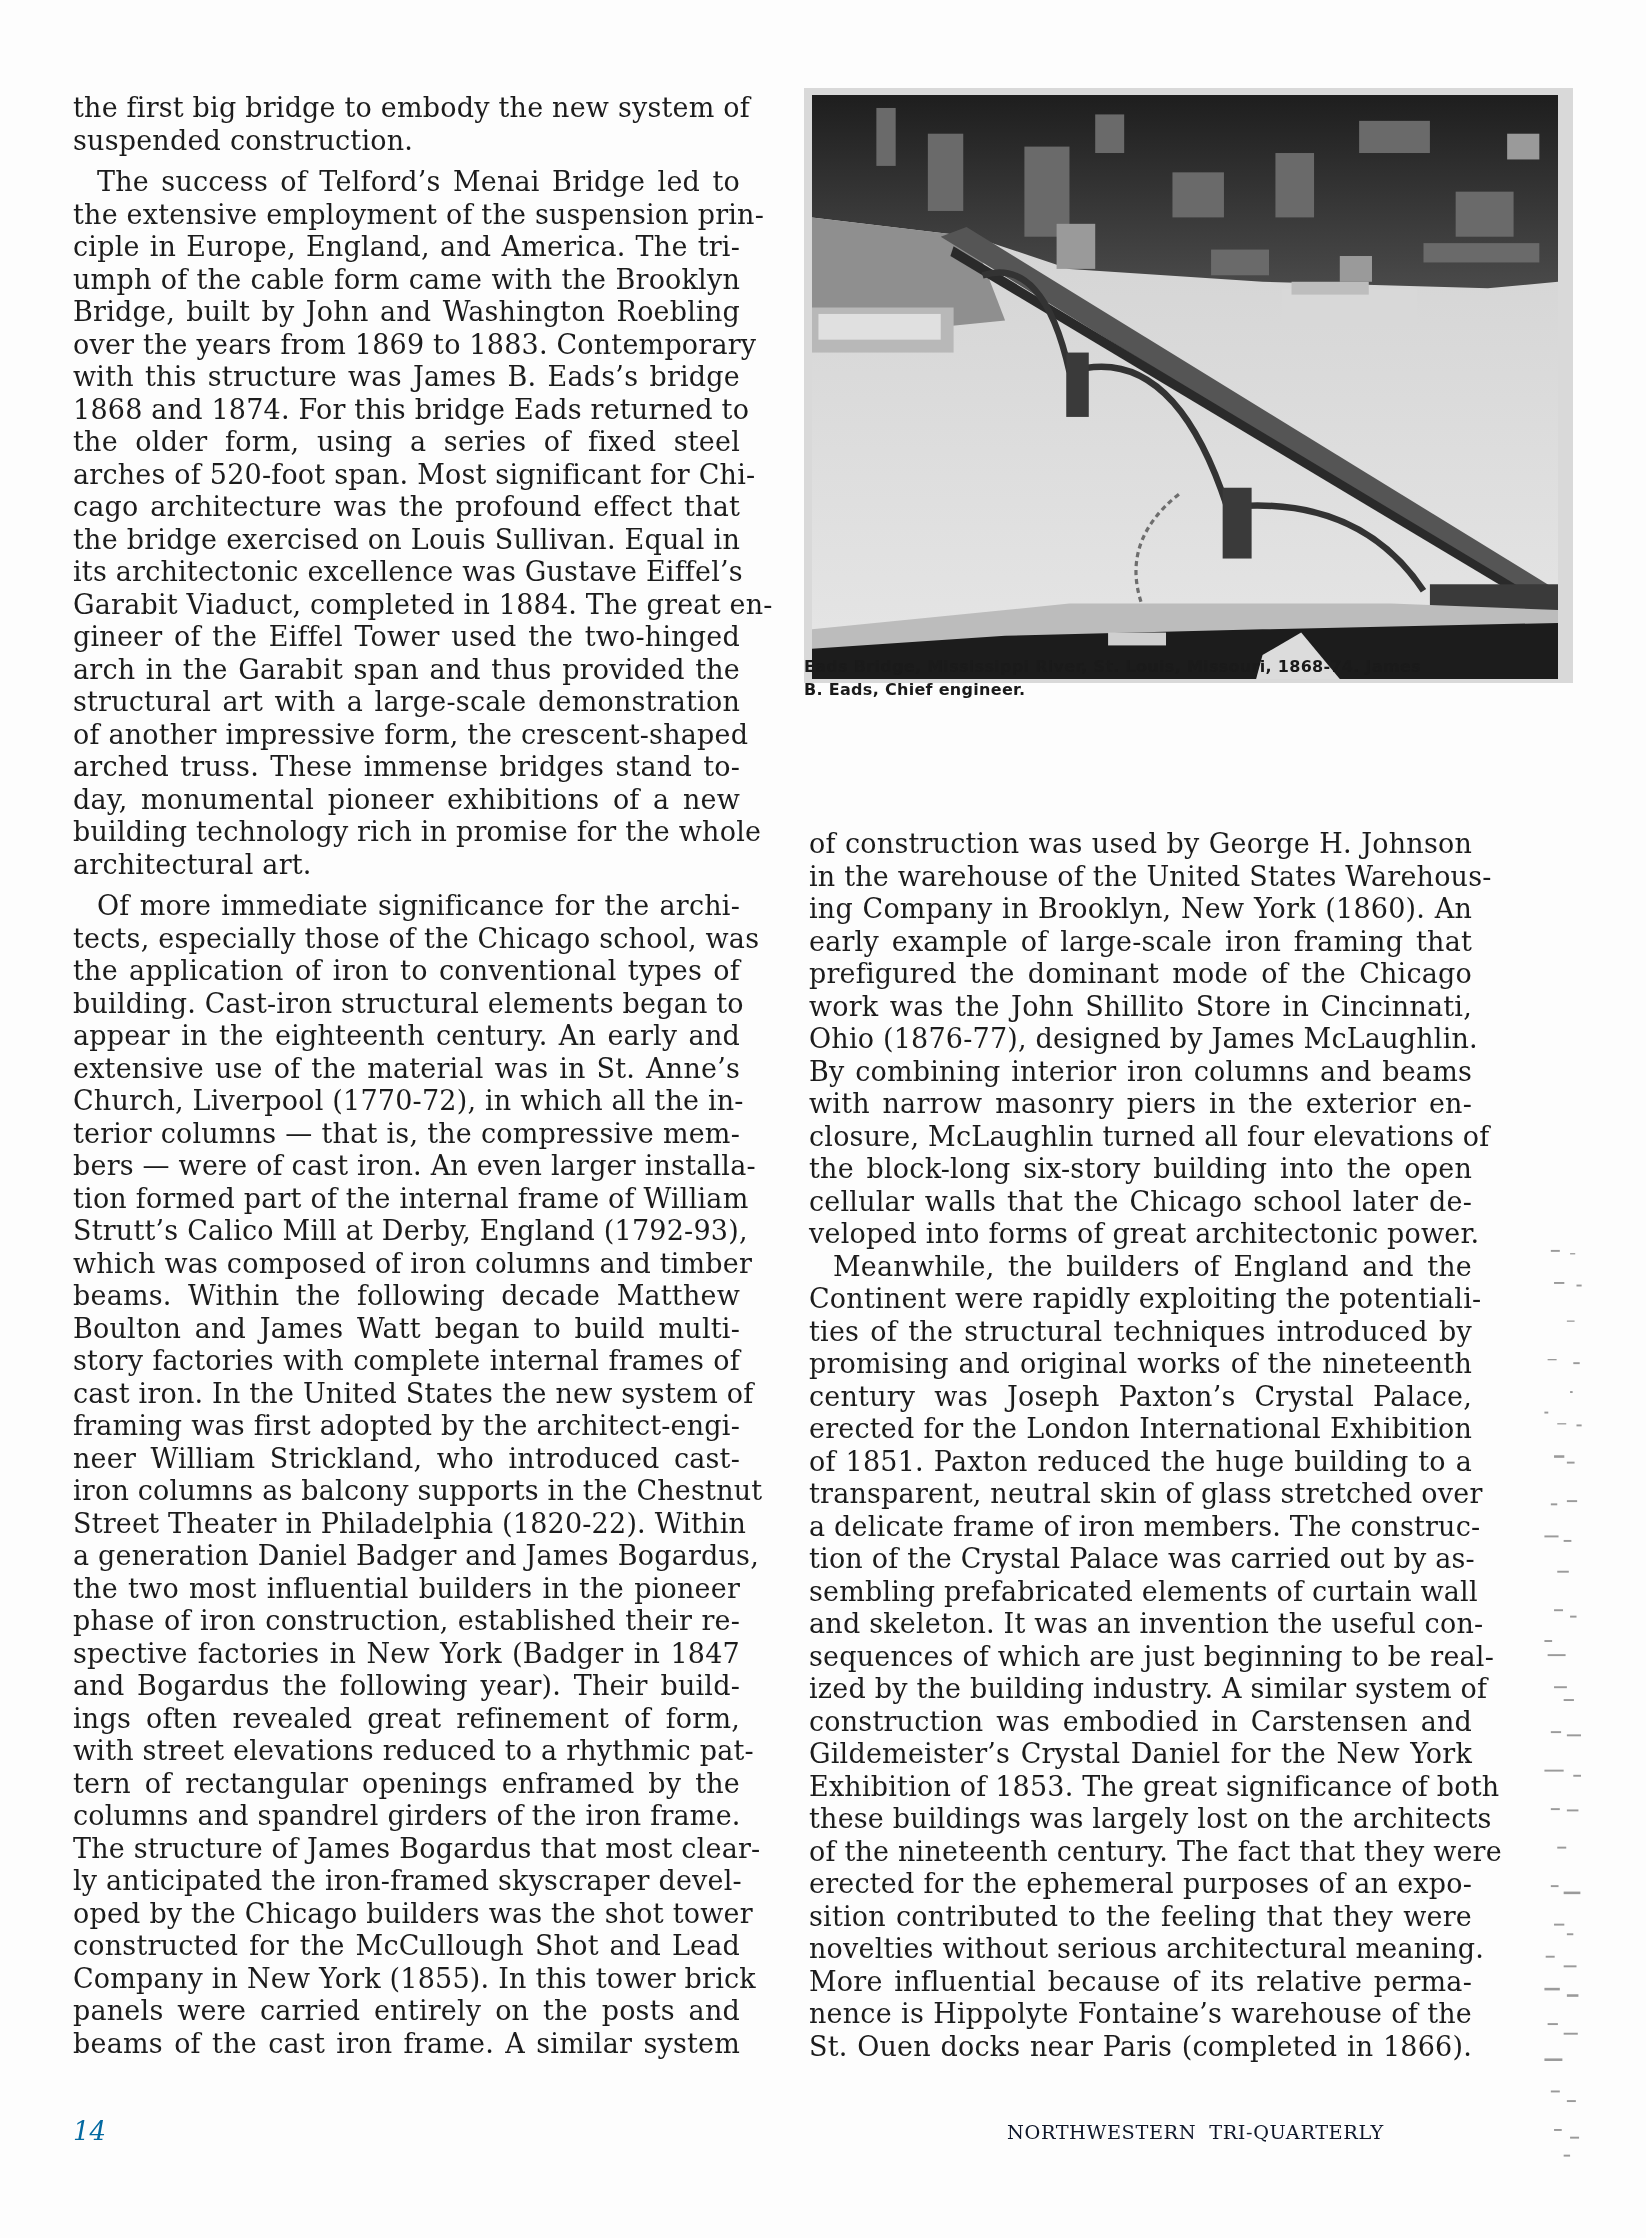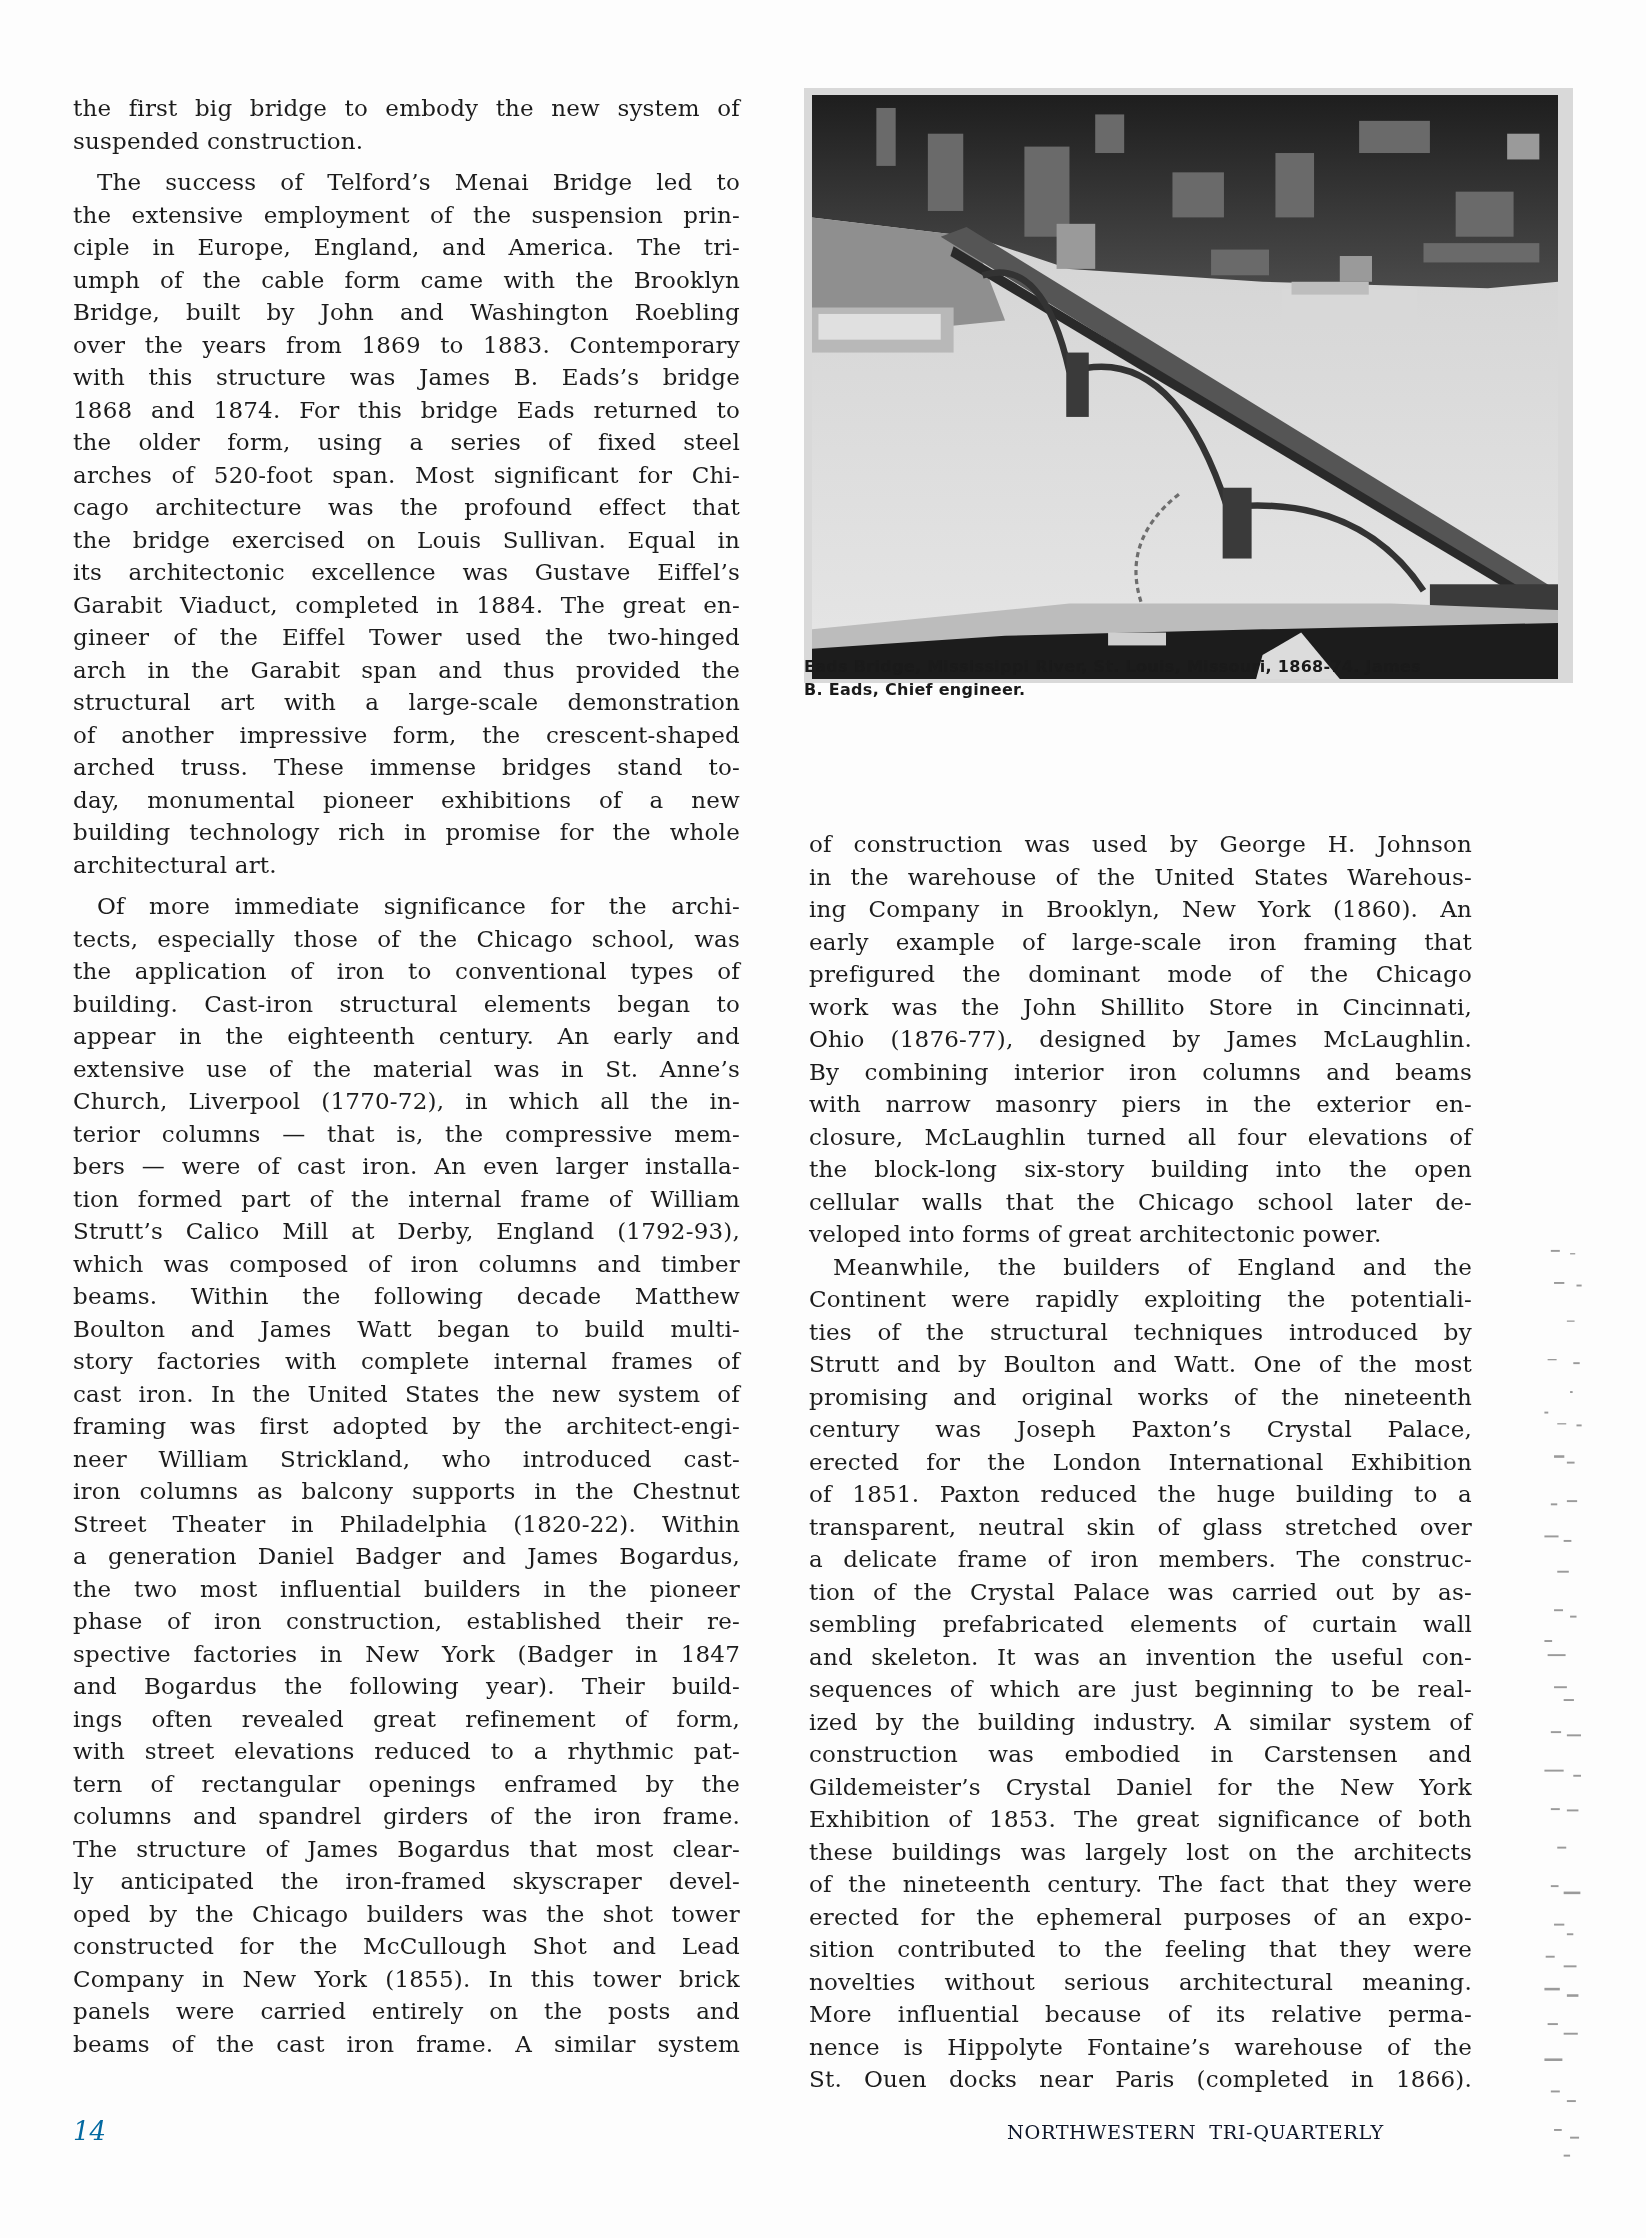--- a/index.html
+++ b/index.html
@@ -3,21 +3,21 @@
 <meta charset="utf-8">
 <style>
   html, body { margin: 0; padding: 0; background: #fdfdfd; }
   body {
     width: 1647px; height: 2239px; position: relative; overflow: hidden;
     font-family: "DejaVu Serif", "Liberation Serif", serif;
     color: #1c1c1c;
   }
   .col {
     position: absolute;
-    font-size: 23px;
+    font-size: 27px;
     line-height: 32.5px;
     letter-spacing: 0.2px;
   }
   .col-left { left: 73px; top: 92px; width: 667px; }
   .col-right { left: 809px; top: 828px; width: 663px; }
   .line {
     display: block; white-space: nowrap;
     text-align: justify; text-align-last: justify;
     height: 32.5px; overflow: visible;
   }
@@ -216,21 +216,20 @@
     <span class="line">closure, McLaughlin turned all four elevations of</span>
     <span class="line">the block-long six-story building into the open</span>
     <span class="line">cellular walls that the Chicago school later de-</span>
     <span class="line last">veloped into forms of great architectonic power.</span>
   </div>
   <div class="para-gap" style="height:0"></div>
   <div>
     <span class="line indent">Meanwhile, the builders of England and the</span>
     <span class="line">Continent were rapidly exploiting the potentiali-</span>
     <span class="line">ties of the structural techniques introduced by</span>
-    <span class="line">Strutt and by Boulton and Watt. One of the most</span>
     <span class="line">promising and original works of the nineteenth</span>
     <span class="line">century was Joseph Paxton’s Crystal Palace,</span>
     <span class="line">erected for the London International Exhibition</span>
     <span class="line">of 1851. Paxton reduced the huge building to a</span>
     <span class="line">transparent, neutral skin of glass stretched over</span>
     <span class="line">a delicate frame of iron members. The construc-</span>
     <span class="line">tion of the Crystal Palace was carried out by as-</span>
     <span class="line">sembling prefabricated elements of curtain wall</span>
     <span class="line">and skeleton. It was an invention the useful con-</span>
     <span class="line">sequences of which are just beginning to be real-</span>

